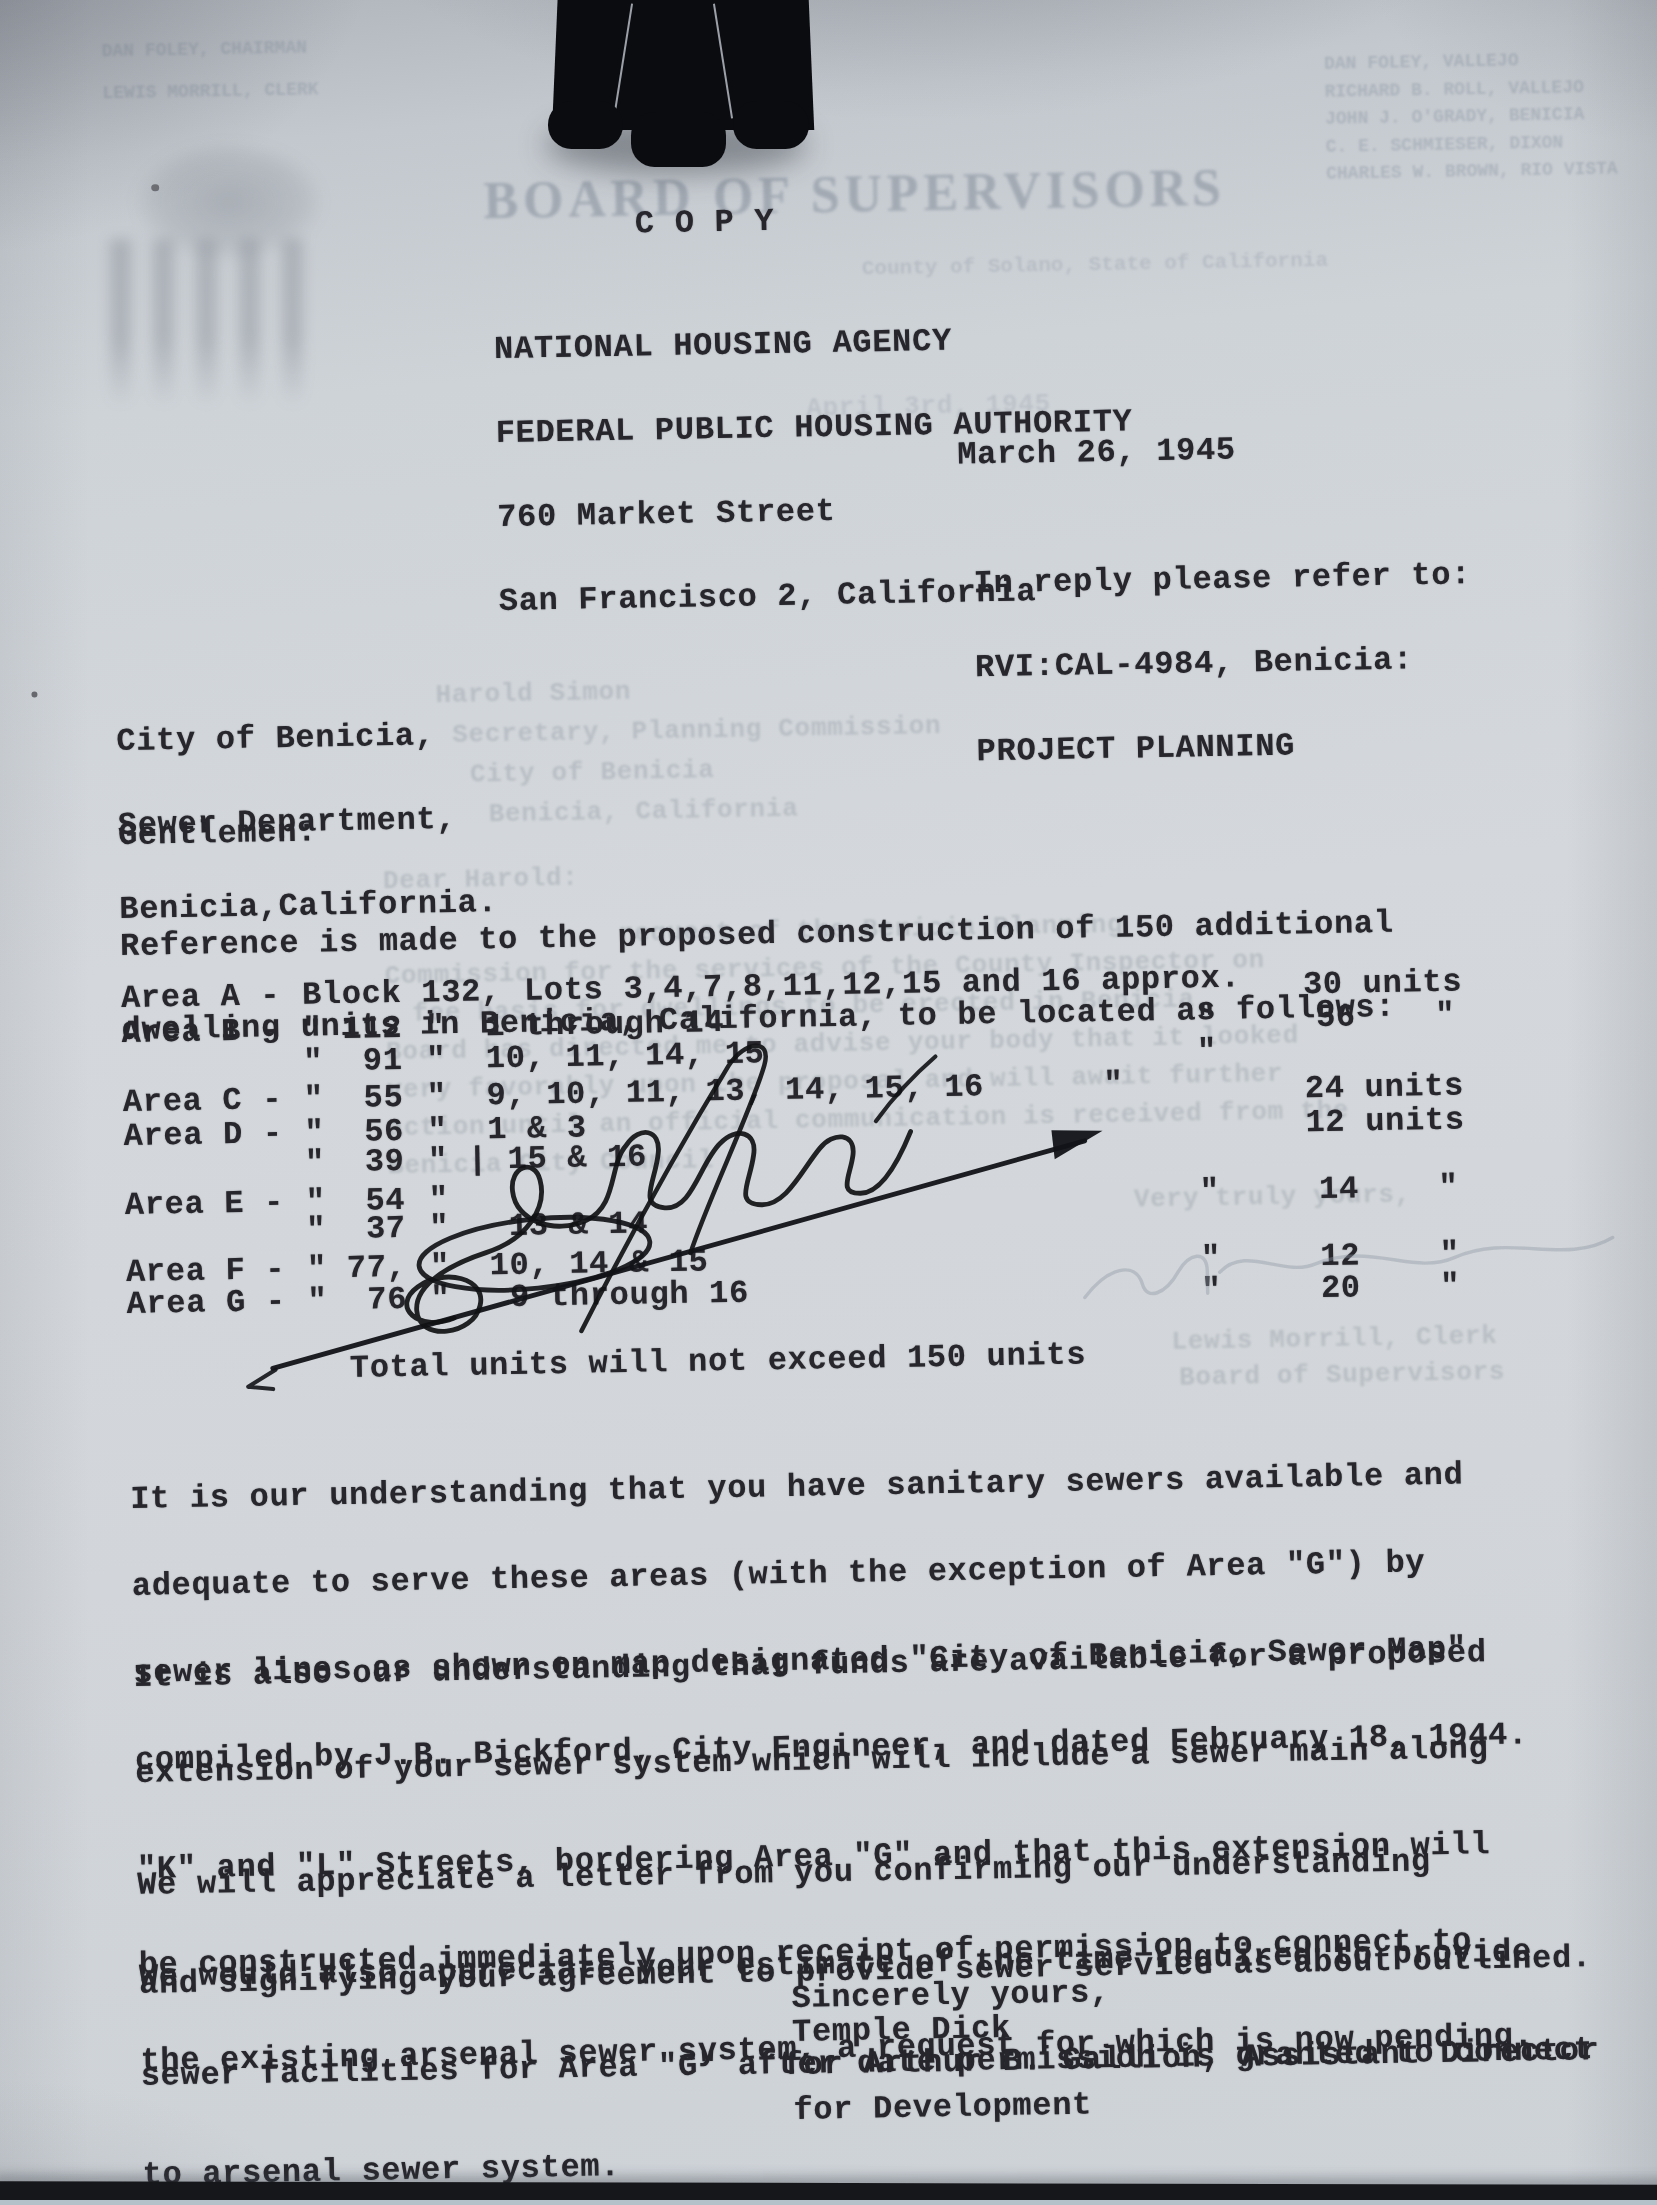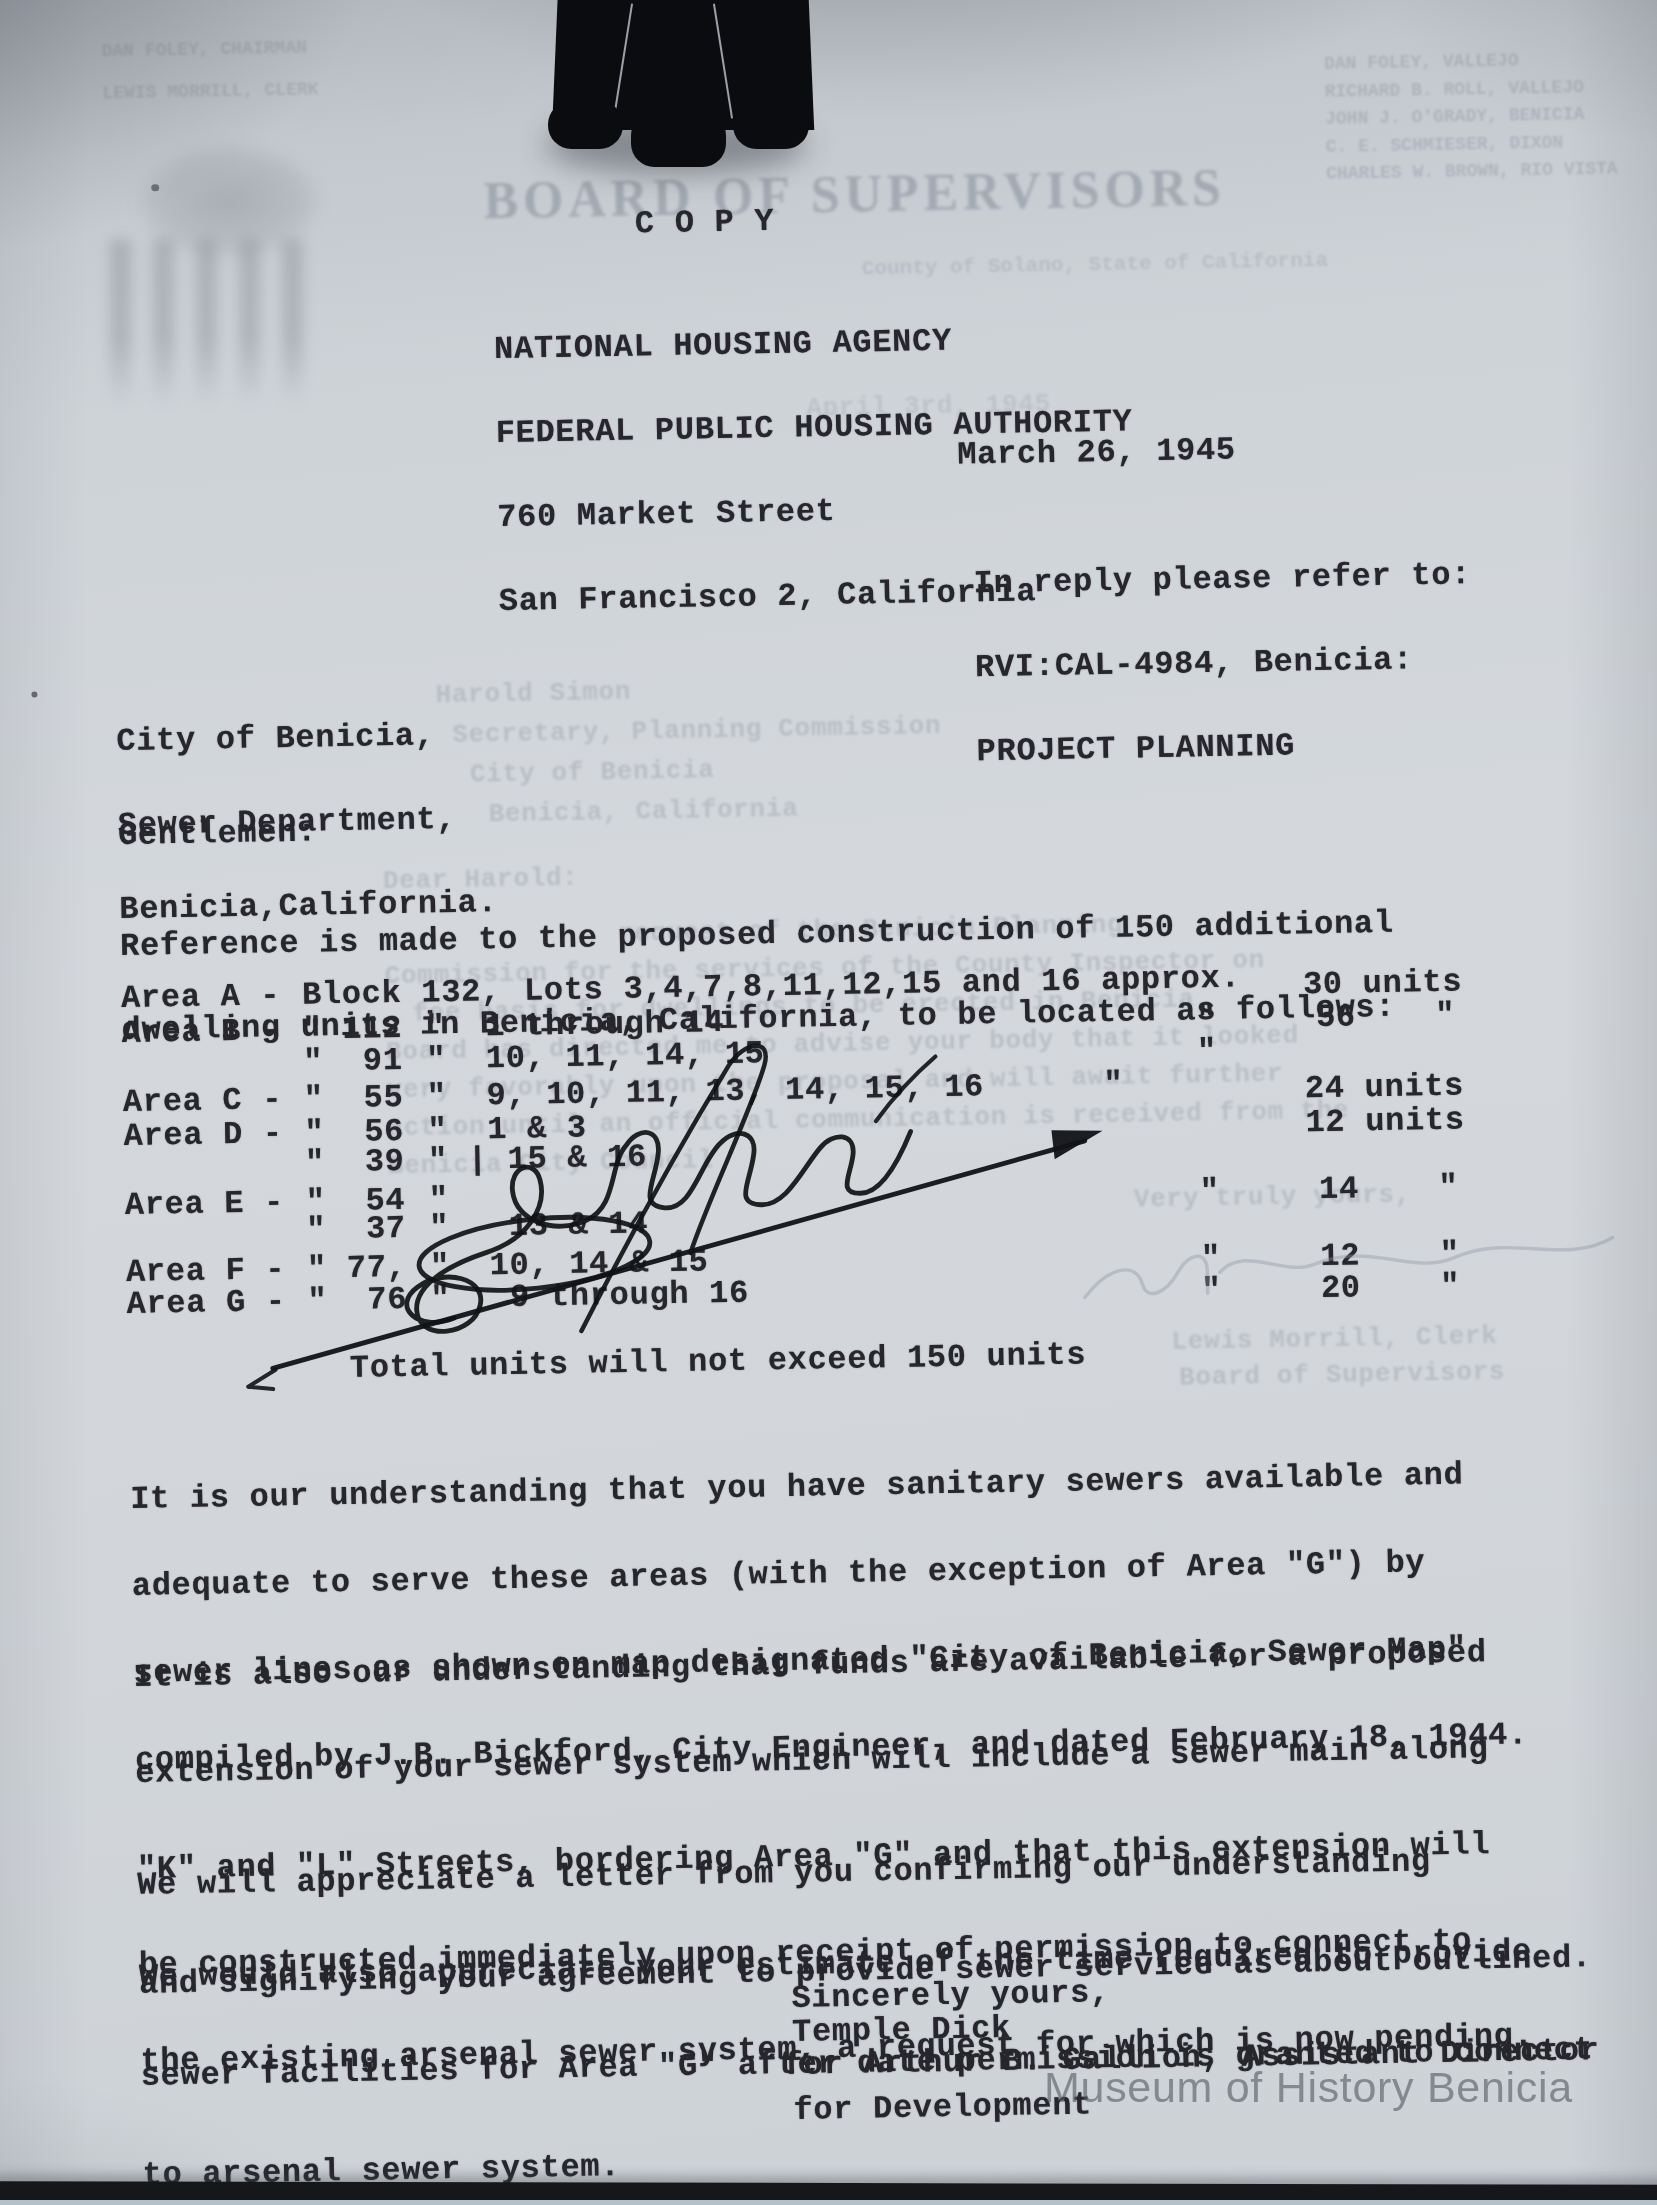--- a/index.html
+++ b/index.html
@@ -241,21 +241,20 @@
   <div id="dome">
     <div class="cap"></div>
     <div class="cols"></div>
   </div>
 
   <div id="vignette"></div>
 
   <div id="edge-dark"></div>
   <div id="edge-light"></div>
 
-  <div id="watermark">Museum of History Benicia</div>
 
   <div id="clip">
     <div class="shadow"></div>
     <div class="body"></div>
     <div class="hl hl1"></div>
     <div class="hl hl2"></div>
     <div class="foot f1"></div>
     <div class="foot f2"></div>
     <div class="foot f3"></div>
   </div>

